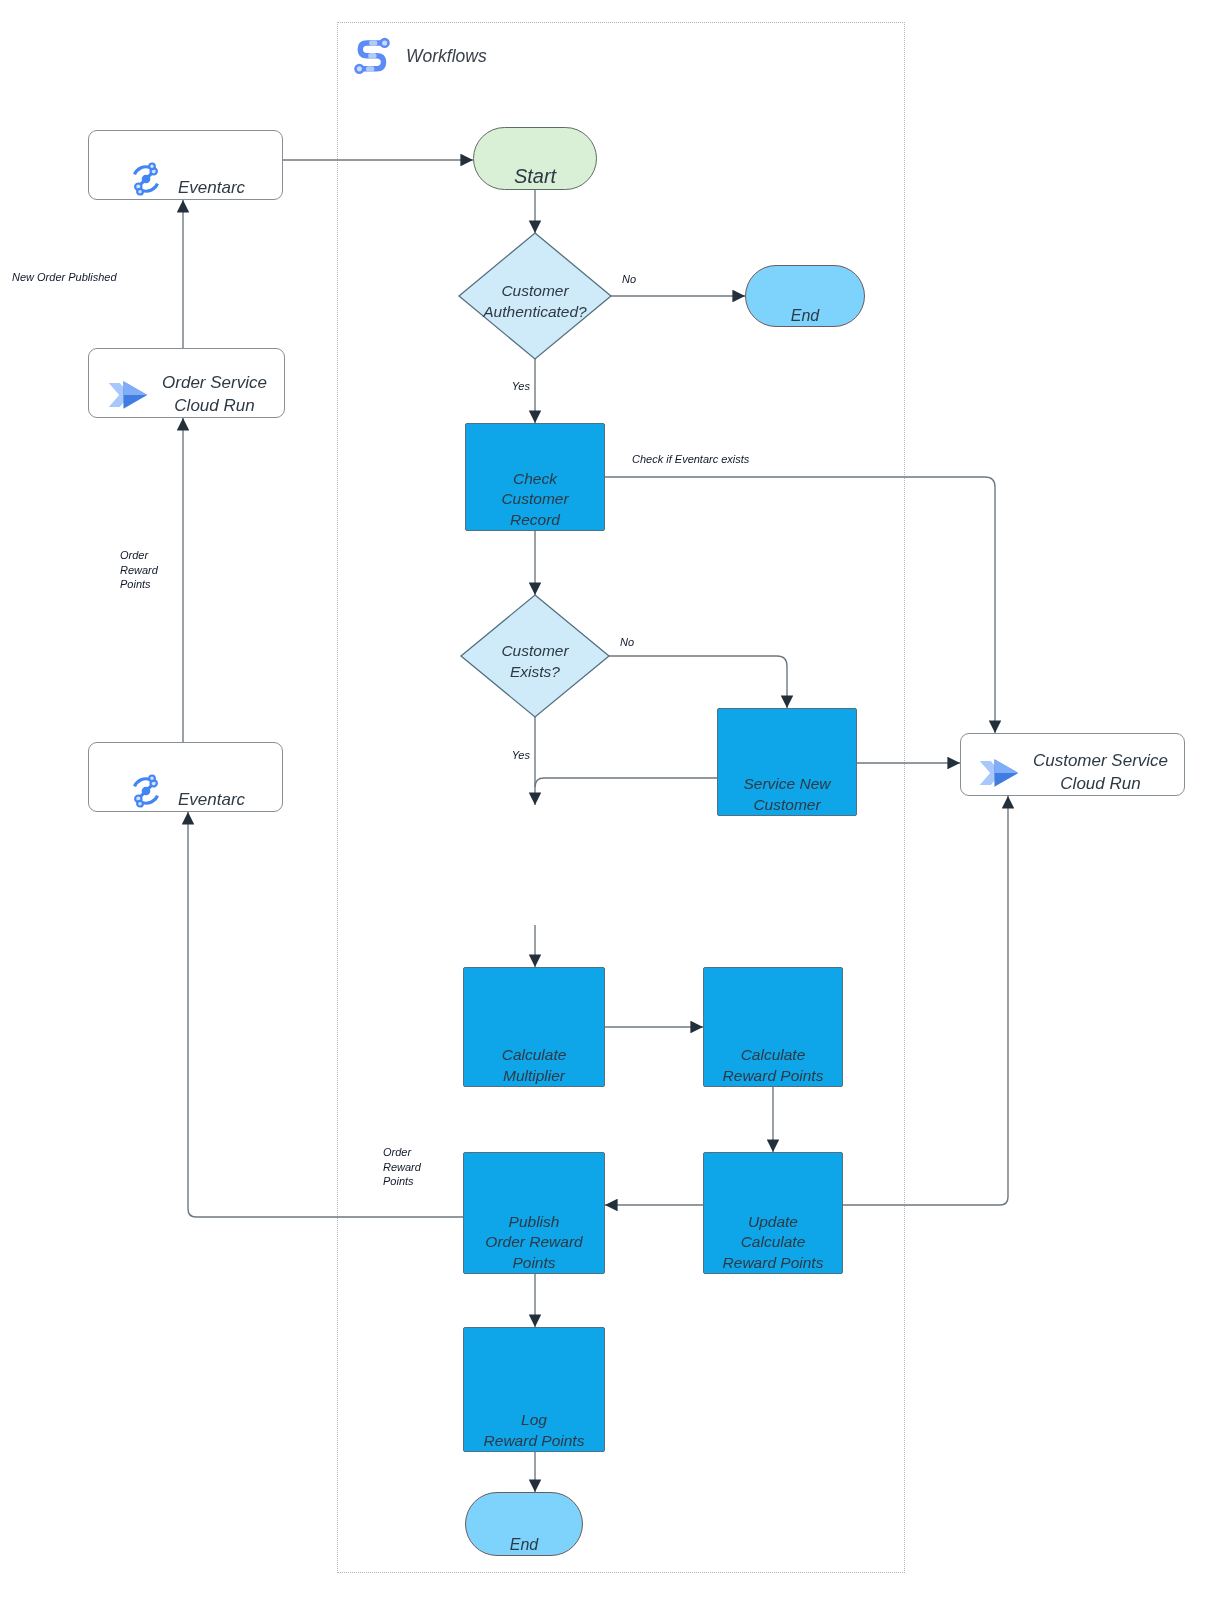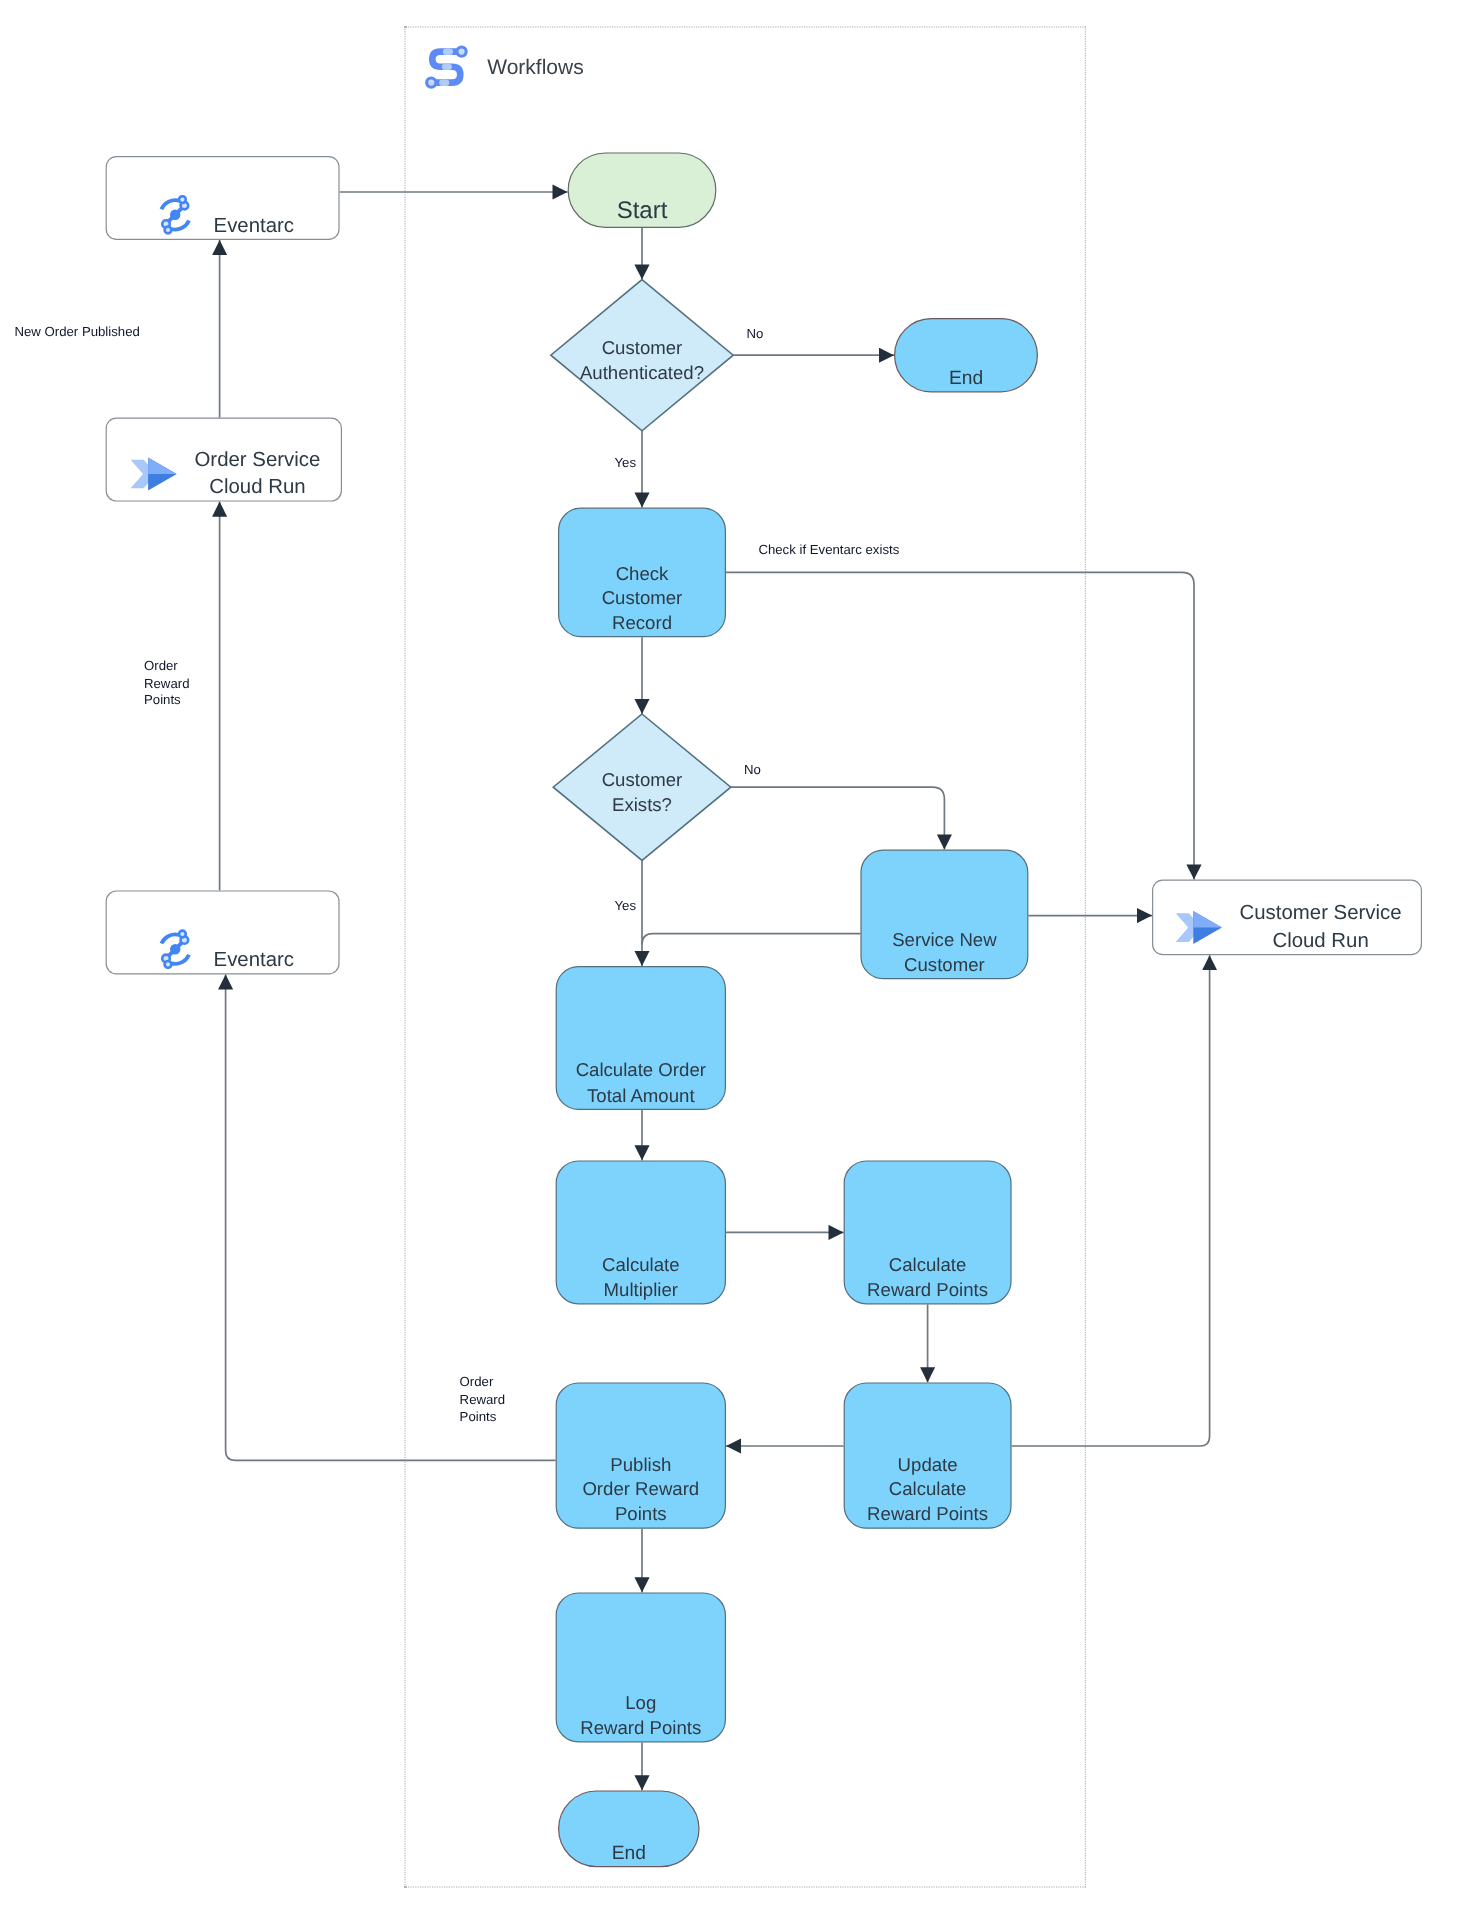--- a/index.html
+++ b/index.html
@@ -1,25 +1,25 @@
 <!DOCTYPE html>
 <html><head>
 <meta charset="utf-8">
 <style>
   html,body{margin:0;padding:0;background:#ffffff;}
   .canvas{position:relative;width:1227px;height:1600px;background:#ffffff;
-          font-family:"Liberation Sans",sans-serif;color:#2d3a45;overflow:hidden;}
+          font-family:"Liberation Sans",sans-serif;color:#2d3a45;overflow:hidden;font-style:italic;}
   .wf-container{position:absolute;left:337px;top:22px;width:568px;height:1551px;
                 border:1.5px dotted #b2b6ba;background:transparent;box-sizing:border-box;}
   .wires{position:absolute;left:0;top:0;width:1227px;height:1600px;pointer-events:none;}
   .edge{fill:none;stroke:#6e7880;stroke-width:1.4;}
   .diamond{fill:#cfeaf8;stroke:#53707f;stroke-width:1.3;}
   .node{position:absolute;box-sizing:border-box;display:flex;align-items:flex-end;justify-content:center;
         text-align:center;font-size:15.5px;line-height:1.32;white-space:pre-line;}
-  .process{background:#7dd3fc;border:1.3px solid #53707f;border-radius:19px;}
+  .process{background:#0ea5e9;border:1.3px solid #53707f;border-radius:2px;}
   .dtext{background:transparent;}
   .terminal-green{background:#d9efd6;border:1.3px solid #5c6e62;border-radius:32px;font-size:20px;}
   .terminal-red{background:#7dd3fc;border:1.3px solid #6e5a5a;border-radius:32px;font-size:16px;}
   .service{background:#ffffff;border:1.3px solid #878f96;border-radius:9px;gap:12px;}
   .svc-label{font-size:17px;color:#2d3a45;white-space:pre-line;}
   .wf-header{position:absolute;left:350px;top:34px;display:flex;align-items:center;gap:12px;}
   .wf-title{font-size:17.5px;color:#3a4149;}
   .lbl{position:absolute;font-size:11px;color:#0f172a;white-space:pre-line;line-height:1.32;}
 </style>
 </head>
@@ -129,22 +129,20 @@
   <div class="node process" style="left:465px;top:423px;width:140px;height:108px">Check
 Customer
 Record</div>
 
   <div class="node dtext" style="left:455px;top:630px;width:160px;height:52px">Customer
 Exists?</div>
 
   <div class="node process" style="left:717px;top:708px;width:140px;height:108px">Service New
 Customer</div>
 
-  <div class="node process" style="left:463px;top:805px;width:142px;height:120px">Calculate Order
-Total Amount</div>
 
   <div class="node process" style="left:463px;top:967px;width:142px;height:120px">Calculate
 Multiplier</div>
 
   <div class="node process" style="left:703px;top:967px;width:140px;height:120px">Calculate
 Reward Points</div>
 
   <div class="node process" style="left:463px;top:1152px;width:142px;height:122px">Publish
 Order Reward
 Points</div>

